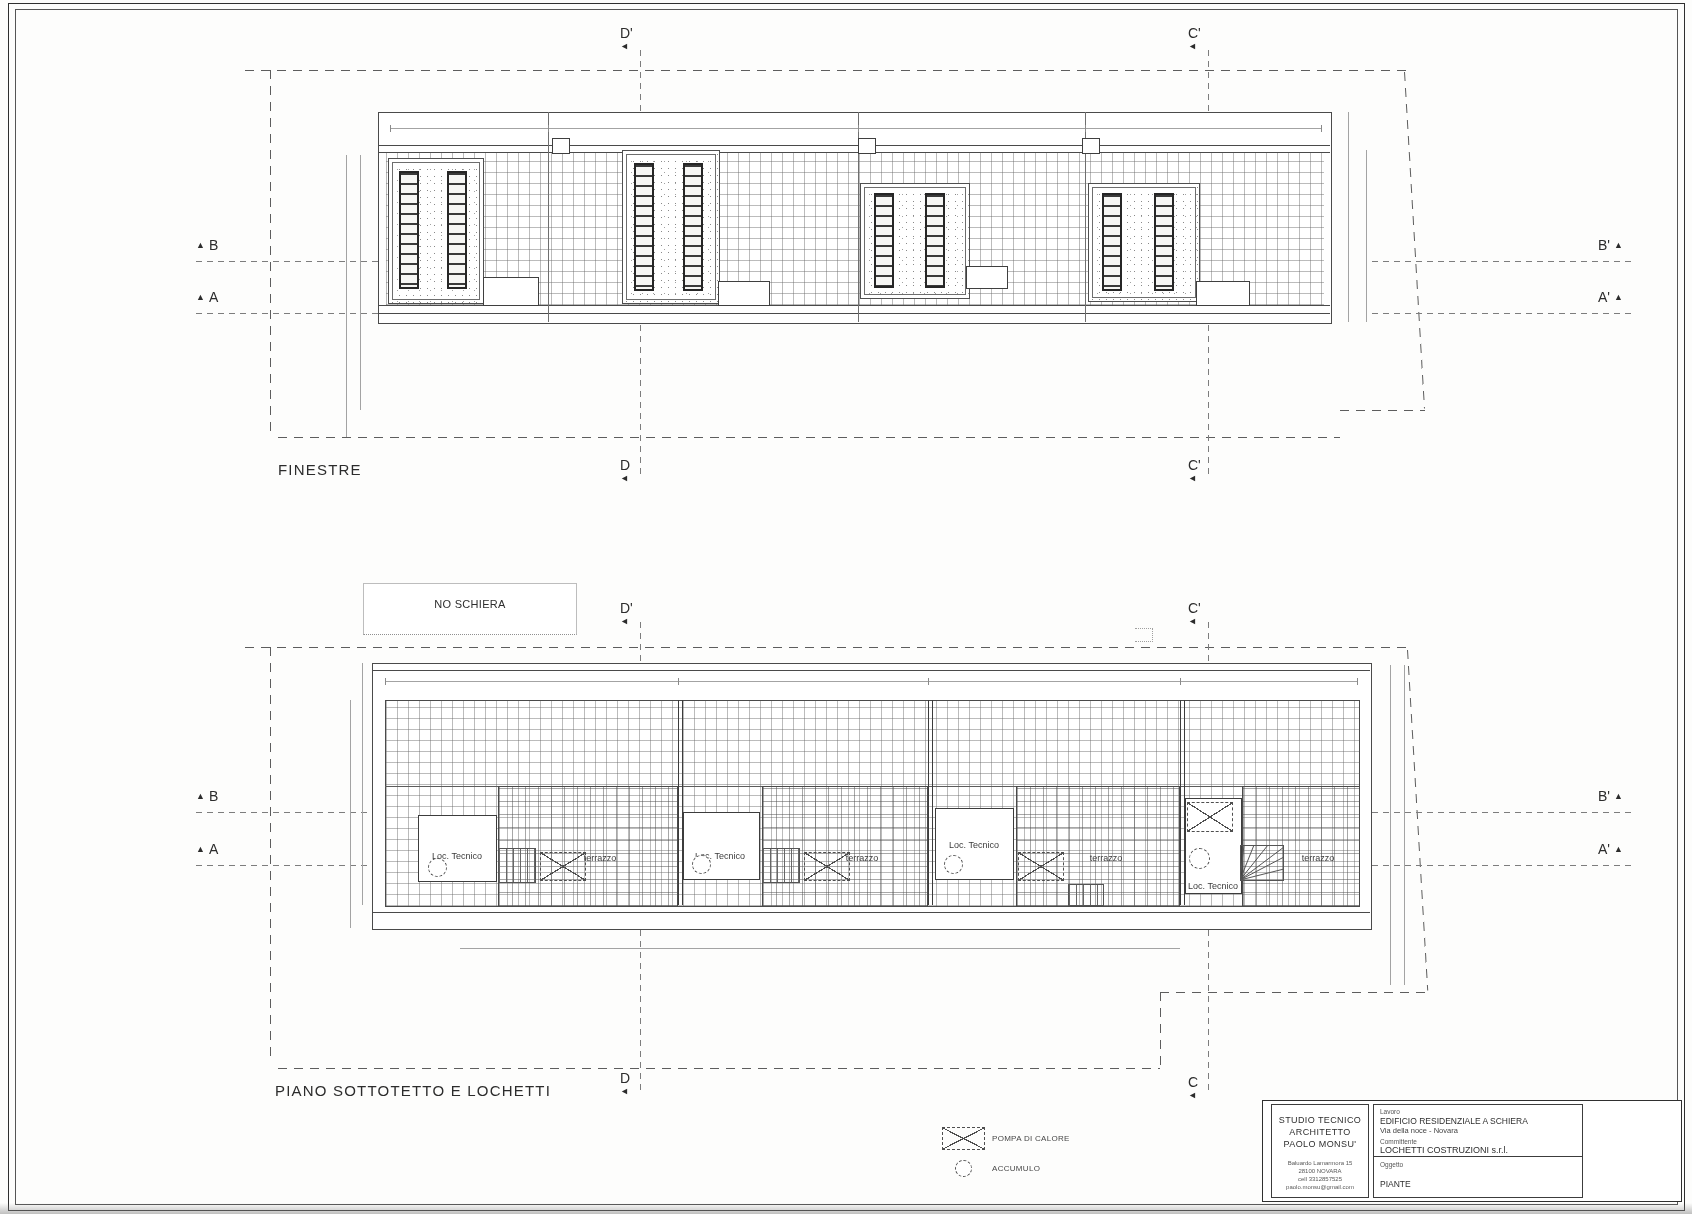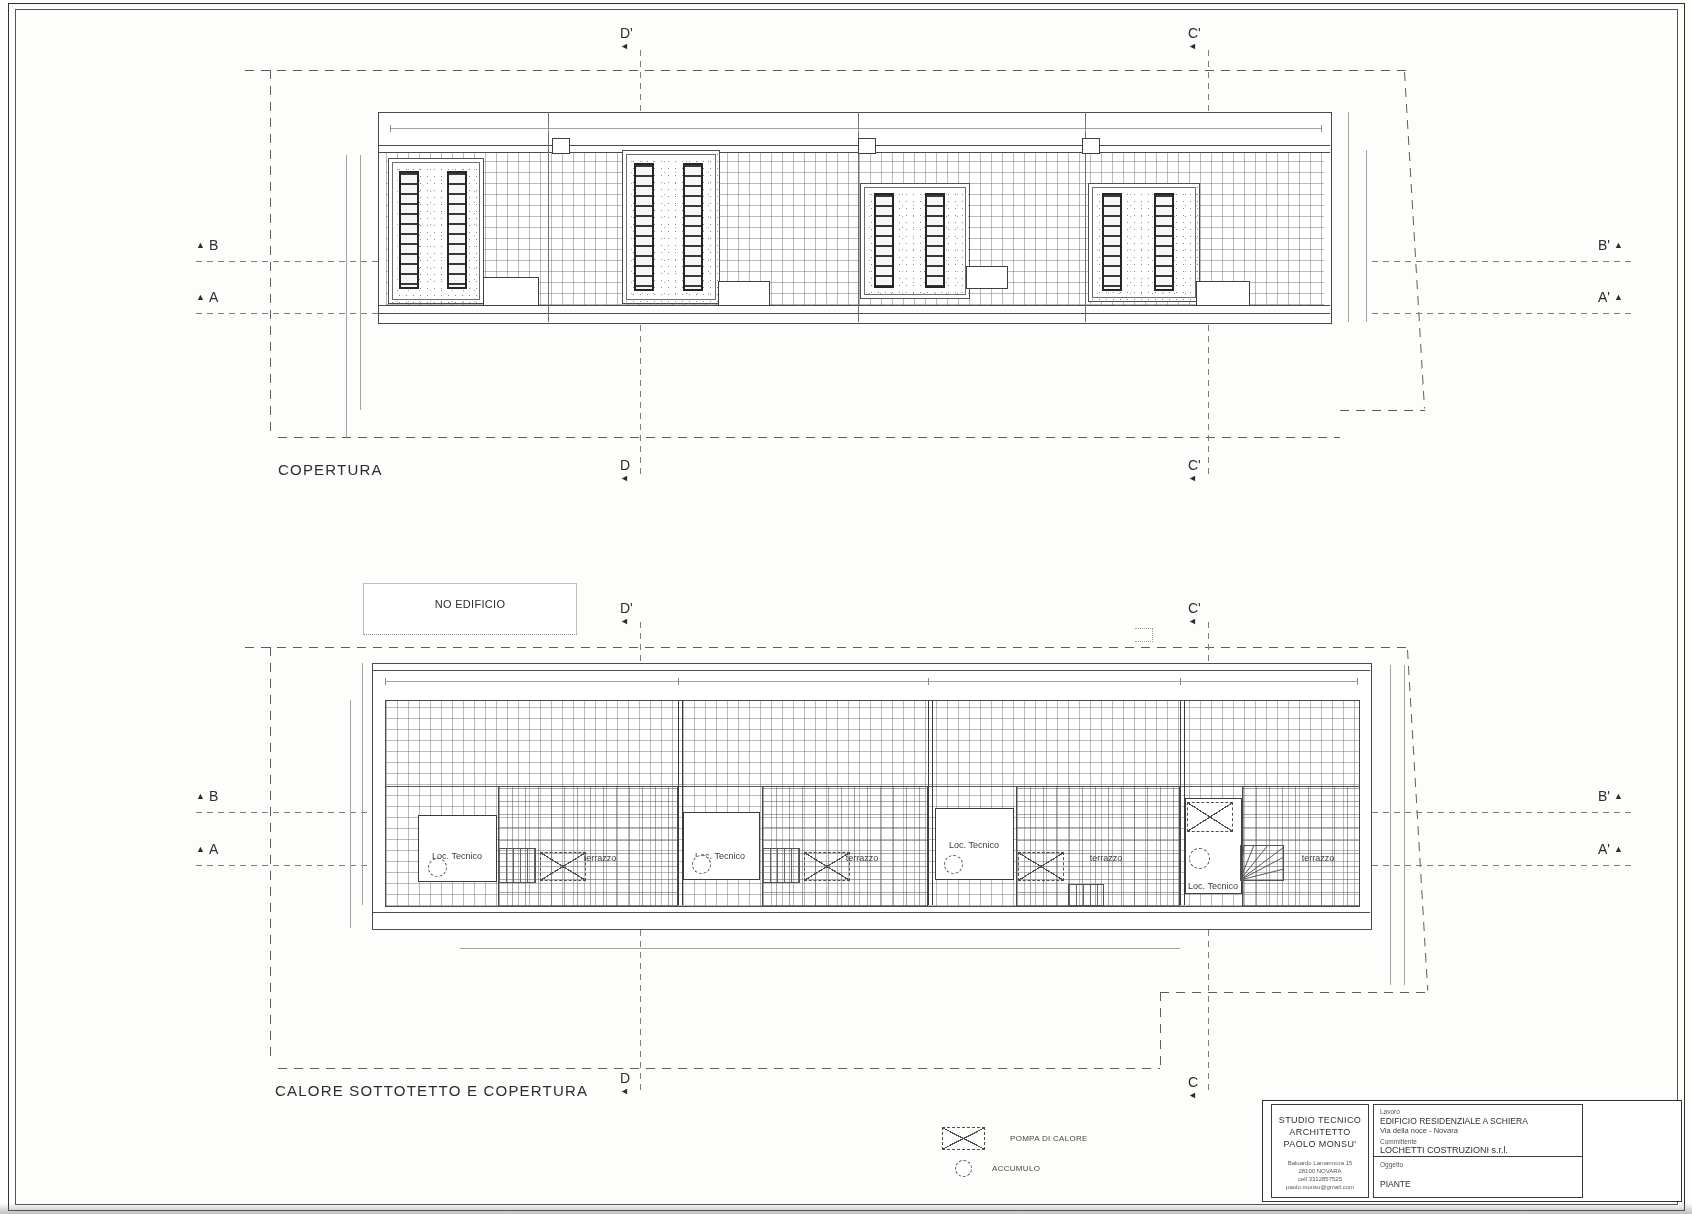--- a/index.html
+++ b/index.html
@@ -162,24 +162,24 @@
   <div class="tickv" style="left:390px;top:125px;"></div>
   <div class="tickv" style="left:548px;top:125px;"></div>
   <div class="tickv" style="left:858px;top:125px;"></div>
   <div class="tickv" style="left:1085px;top:125px;"></div>
   <div class="tickv" style="left:1321px;top:125px;"></div>
   <div class="dimv" style="left:346px;top:155px;height:282px;"></div>
   <div class="dimv" style="left:360px;top:155px;height:255px;"></div>
   <div class="dimv" style="left:1348px;top:112px;height:210px;"></div>
   <div class="dimv" style="left:1366px;top:150px;height:172px;"></div>
 
-  <div class="planname" style="left:278px;top:461px;">COPERTURA</div>
+  <div class="planname" style="left:278px;top:461px;">FINESTRE</div>
 
   <div class="notebox" style="left:363px;top:583px;width:214px;height:52px;">
-    <span>NO EDIFICIO</span>
+    <span>NO SCHIERA</span>
   </div>
   <div class="abs" style="left:1135px;top:628px;width:17px;height:12px;border:1px dotted #9f9f9f;border-left:none;"></div>
 
   <div class="bdash-h" style="left:245px;top:647px;width:1161px;"></div>
   <div class="bdash-v" style="left:270px;top:647px;height:416px;"></div>
   <div class="bdash-h" style="left:278px;top:1068px;width:882px;"></div>
   <div class="bdash-v" style="left:1160px;top:992px;height:76px;"></div>
   <div class="bdash-h" style="left:1160px;top:992px;width:266px;"></div>
   <div class="bdash-h slant" style="left:1408px;top:650px;width:341px;"></div>
 
@@ -278,24 +278,24 @@
   <div class="tickv" style="left:678px;top:678px;"></div>
   <div class="tickv" style="left:928px;top:678px;"></div>
   <div class="tickv" style="left:1180px;top:678px;"></div>
   <div class="tickv" style="left:1357px;top:678px;"></div>
   <div class="dimv" style="left:350px;top:700px;height:228px;"></div>
   <div class="dimv" style="left:362px;top:663px;height:242px;"></div>
   <div class="dimv" style="left:1390px;top:665px;height:320px;"></div>
   <div class="dimv" style="left:1404px;top:665px;height:320px;"></div>
   <div class="dimh" style="left:460px;top:948px;width:720px;"></div>
 
-  <div class="planname" style="left:275px;top:1082px;">CALORE SOTTOTETTO E COPERTURA</div>
+  <div class="planname" style="left:275px;top:1082px;">PIANO SOTTOTETTO E LOCHETTI</div>
 
   <div class="xbox" style="left:942px;top:1127px;width:41px;height:21px;"></div>
-  <div class="leglabel" style="left:992px;top:1134px;margin-left:18px;">POMPA DI CALORE</div>
+  <div class="leglabel" style="left:992px;top:1134px;">POMPA DI CALORE</div>
   <div class="circ" style="left:955px;top:1160px;width:15px;height:15px;"></div>
   <div class="leglabel" style="left:992px;top:1164px;">ACCUMULO</div>
 
   <div class="tb">
 
     <div class="tb-cell" style="left:110px;top:3px;width:210px;height:94px;">
       <div style="position:absolute;left:6px;top:3px;" class="tb-small">Lavoro</div>
       <div style="position:absolute;left:6px;top:11px;" class="tb-val">EDIFICIO RESIDENZIALE A SCHIERA</div>
       <div style="position:absolute;left:6px;top:21px;font-size:7.5px;color:#444;">Via della noce - Novara</div>
       <div style="position:absolute;left:6px;top:33px;" class="tb-small">Committente</div>

